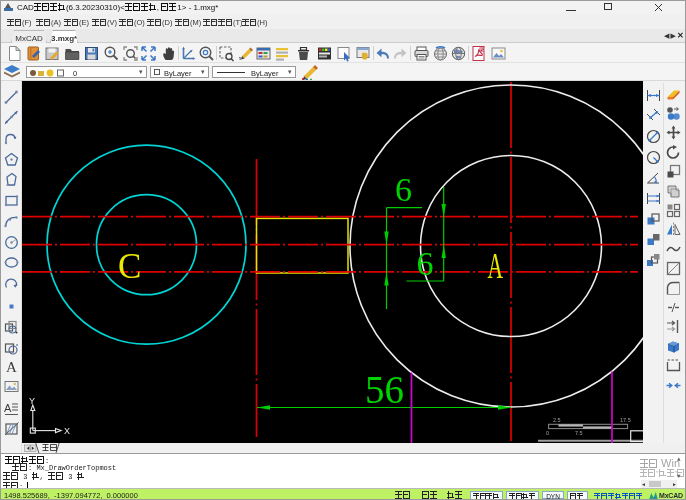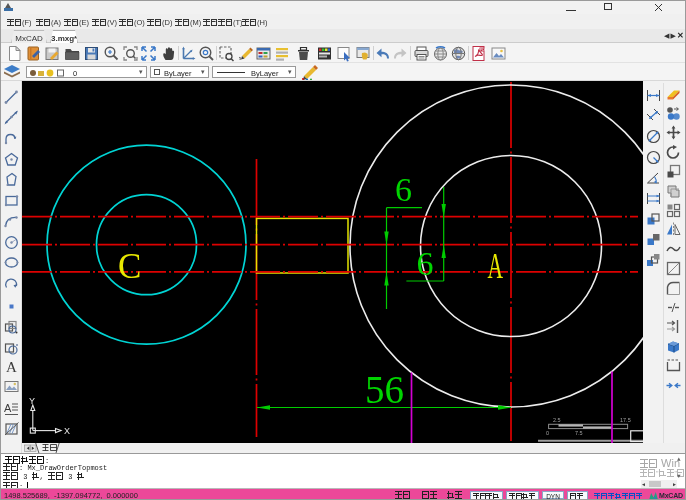--- a/index.html
+++ b/index.html
@@ -27,31 +27,32 @@
 .combo .arr{position:absolute;right:2px;top:3px;width:5px;height:5px;color:#555;font-size:7px;line-height:4px}
 
 #lbar{left:0;top:81px;width:22px;height:372px;background:#f2f2f2;border-right:1px solid #ddd}
 #rbar{left:643px;top:81px;width:43px;height:362px;background:#f2f2f2}
 #canvas{left:22px;top:81px;width:621px;height:362px;background:#000}
 
 #mtabs{left:22px;top:443px;width:621px;height:10px;background:#f0f0f0}
 
 #cmd{left:0;top:453px;width:686px;height:35px;background:#fff;border-top:1px solid #999;font-family:"Liberation Mono",monospace;font-size:7px;color:#222}
 
-#status{left:0;top:488px;width:686px;height:12px;background:#ec4899;border-top:1px solid #b9b9b9;font-size:7.5px;color:#222}
+#status{left:0;top:488px;width:686px;height:12px;background:#bef264;border-top:1px solid #b9b9b9;font-size:7.5px;color:#222}
 .tog{position:absolute;top:1.5px;height:9px;border:1px solid #89a7c8;background:#f6f9fc;font-size:7.5px;padding:0 2px;color:#222}
 .tog .z,.tog .z2,.tog .z3{width:6px;height:7px;margin-right:.5px}
 svg{display:block}
 </style></head>
 <body>
 <div class="abs" id="title">
   <svg class="abs" style="left:4px;top:2px" width="10" height="10" viewBox="0 0 10 10">
       <rect x="0" y="6" width="9" height="3" fill="#3a6ea5"></rect>
       <path d="M1 6 L4 1 L7 6Z" fill="#555"></path>
     </svg>
+  <span class="txt">CAD<span class="z"></span><span class="z2"></span><span class="z"></span><span class="z3"></span>(6.3.20230310)&lt;<span class="z"></span><span class="z2"></span><span class="z"></span><span class="z3"></span>, <span class="z2"></span><span class="z"></span>1&gt; - 1.mxg*</span>
   <span class="abs" style="left:566px;top:1px;width:10px;height:10px;border-bottom:1px solid #333"></span>
   <span class="abs" style="left:604px;top:3px;width:8px;height:7px;border:1px solid #333"></span>
   <svg class="abs" style="left:654px;top:3px" width="9" height="9" viewBox="0 0 9 9">
       <path d="M1 1 L8 8 M8 1 L1 8" stroke="#333" stroke-width="1"></path>
     </svg>
 </div>
 <div class="abs" id="menu">
     <span class="it" style="left:7px"><span class="z"></span><span class="z2"></span>(F)</span>
     <span class="it" style="left:36px"><span class="z"></span><span class="z2"></span>(A)</span>
     <span class="it" style="left:64px"><span class="z"></span><span class="z2"></span>(E)</span>
@@ -682,21 +683,21 @@
   <path d="M7.2 3.5 L4.8 5.2 L7.2 6.9 Z M9.8 3.5 L12.2 5.2 L9.8 6.9 Z" fill="#333"></path>
   <path d="M13.7 0 L16.9 10 M37.2 0 L34 10" stroke="#555" stroke-width="1" fill="none"></path>
   <g stroke="#222" stroke-width=".8" fill="none">
     <path d="M20.5 1.5 h6 M20.5 4.5 h6 M20.5 7.5 h6 M23.5 1.5 v6"></path>
     <path d="M28.5 1.5 h6 v6 h-6 z M28.5 4.5 h6"></path>
   </g>
 </svg>
 </div>
 <div class="abs" id="cmd">
   <div class="abs" style="left:5px;top:1.5px;color:#111"><span class="z sm"></span><span class="z2 sm"></span><span class="z3 sm"></span><span class="z sm"></span><span class="z2 sm"></span>:</div>
-  <div class="abs" style="left:3px;top:8.5px"><span class="z sm"></span><span class="z2 sm"></span>:&nbsp;Mx_DrawOrderTopmost</div>
+  <div class="abs" style="left:12px;top:8.5px"><span class="z sm"></span><span class="z2 sm"></span>:&nbsp;Mx_DrawOrderTopmost</div>
   <div class="abs" style="left:3px;top:17.5px"><span class="z sm"></span><span class="z2 sm"></span>&nbsp;3&nbsp;<span class="z3 sm"></span>,&nbsp;<span class="z sm"></span><span class="z2 sm"></span>&nbsp;3&nbsp;<span class="z3 sm"></span></div>
   <div class="abs" style="left:3px;top:27.5px"><span class="z sm"></span><span class="z2 sm"></span>:&nbsp;<span style="display:inline-block;width:1px;height:8px;background:#000;vertical-align:-1px"></span></div>
   <div class="abs" style="left:640px;top:3px;color:#a6a6a6;font-family:'Liberation Sans',sans-serif;font-size:11px"><span class="z" style="width:8px;height:9px"></span><span class="z2" style="width:8px;height:9px"></span> Win</div>
   <div class="abs" style="left:640px;top:15px;color:#b5b5b5;font-family:'Liberation Sans',sans-serif"><span class="z sm"></span><span class="z2 sm"></span>"<span class="z3 sm"></span><span class="z sm"></span>"<span class="z2 sm"></span></div>
   <div class="abs" style="left:677px;top:2px;color:#666;font-size:6px">▲</div>
   <div class="abs" style="left:677px;top:19px;color:#666;font-size:6px">▼</div>
   <div class="abs" style="left:641px;top:26px;width:36px;height:8px;background:#f0f0f0">
      <span class="abs" style="left:1px;top:1px;font-size:5px;color:#444">◀</span>
      <span class="abs" style="left:8px;top:1px;width:12px;height:6px;background:#c8c8c8"></span>
      <span class="abs" style="right:1px;top:1px;font-size:5px;color:#444">▶</span>

